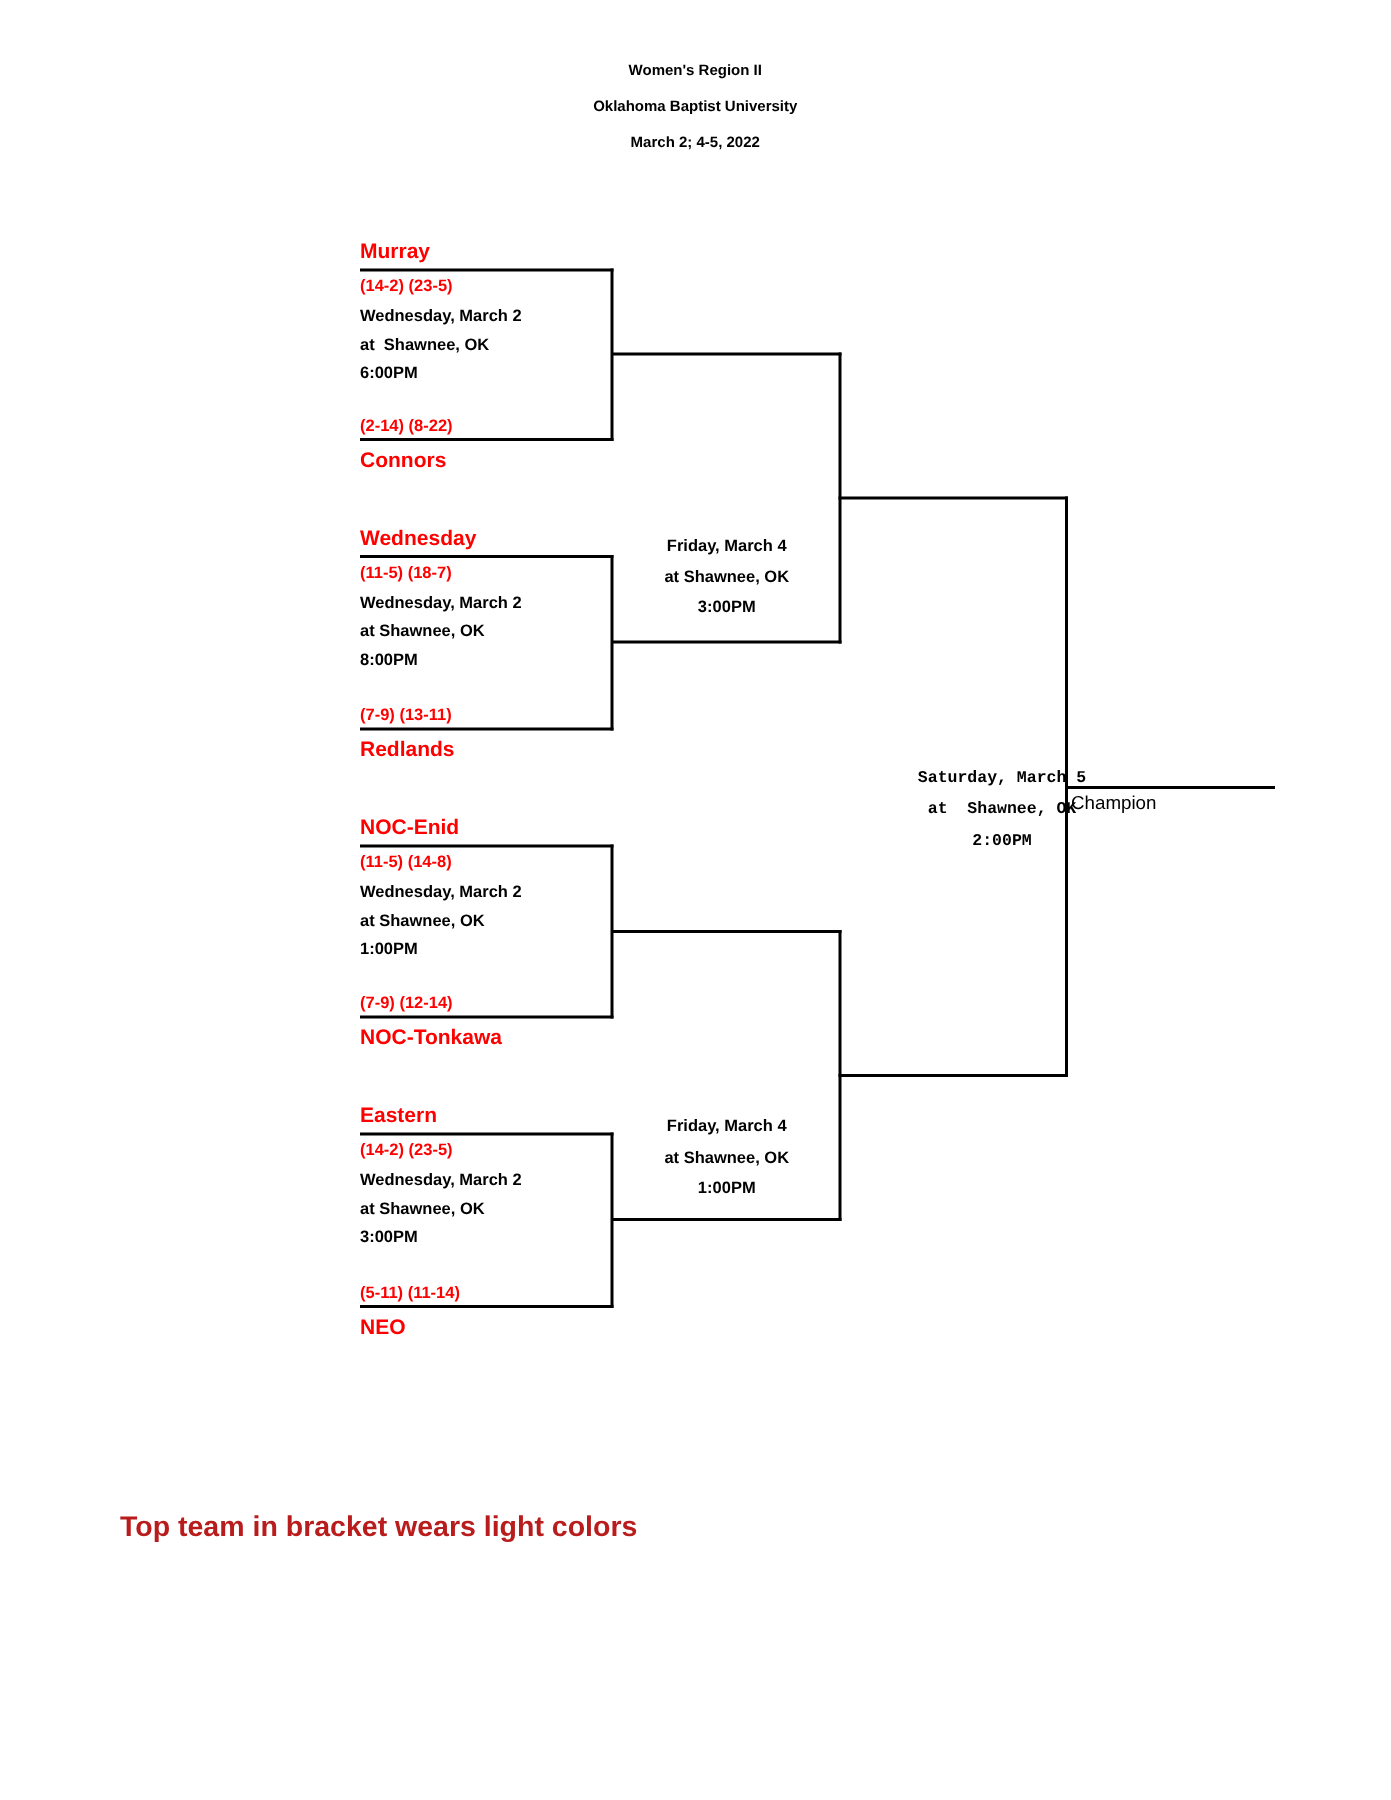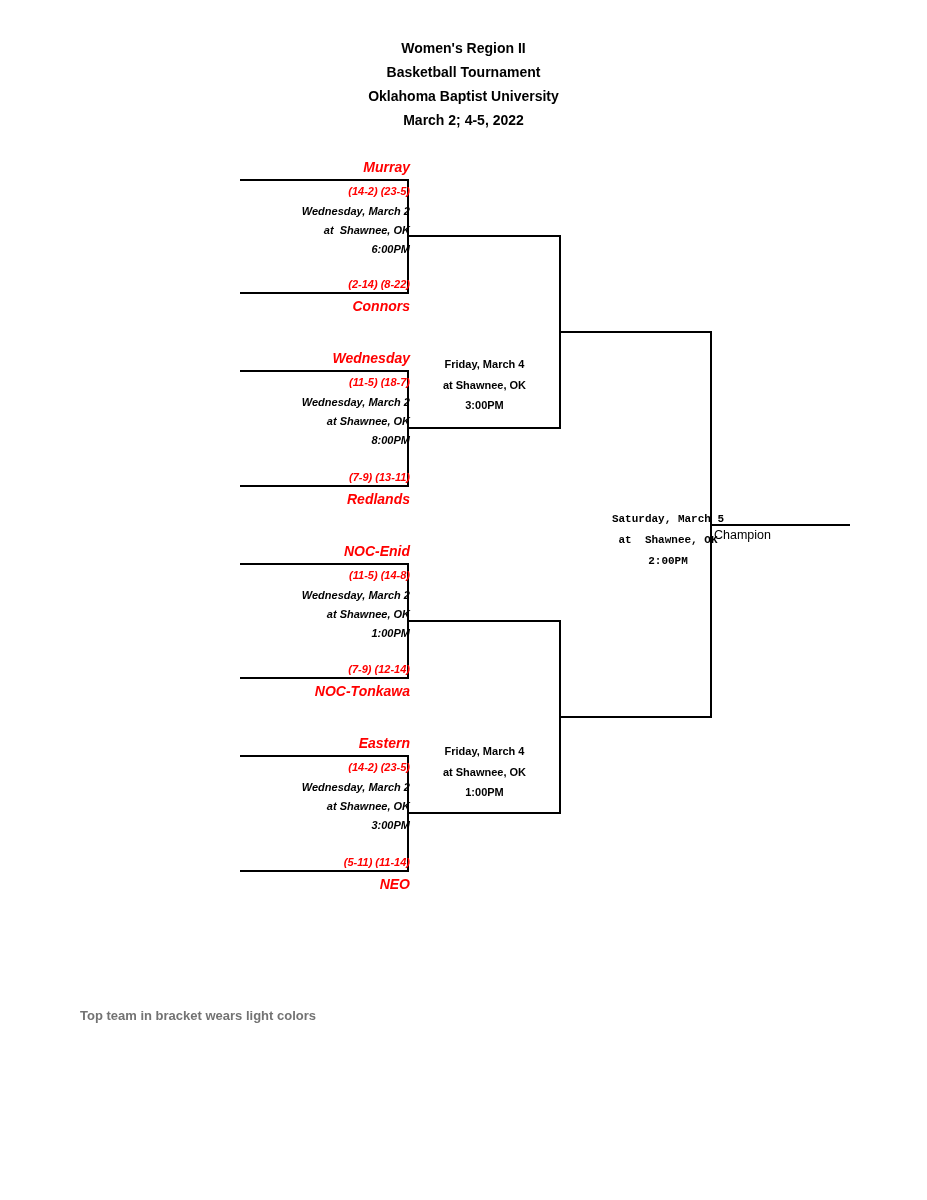--- a/index.html
+++ b/index.html
@@ -12,21 +12,21 @@
     color: #000000;
     overflow: hidden;
   }
 
   
   .title {
     position: absolute;
     top: 36px; left: 0;
     width: 927px;
     text-align: center;
-    font-size: 14px;
+    font-size: 10px;
     font-weight: bold;
     line-height: 24px;
     color: #000000;
   }
 
   
   .hline, .vline { position: absolute; background: #000000; }
   .hline { height: 2px; }
   .vline { width: 2px; }
 
@@ -37,23 +37,22 @@
     width: 170px;
   }
   .game .top-line    { position: absolute; left: 0; top: 21px;    width: 169px; height: 2px; background: #000; }
   .game .bottom-line { position: absolute; left: 0; bottom: 21px; width: 169px; height: 2px; background: #000; }
   .game .right-line  { position: absolute; left: 167px; top: 21px; bottom: 21px; width: 2px; background: #000; }
 
   .game .txt, .sf .txt, .final .txt {
     position: absolute;
     left: 0;
     width: 100%;
-    text-align: right;
+    text-align: left;
     white-space: pre;
-    font-style: italic;
   }
   .team {
     font-size: 14px;
     font-weight: bold;
     color: #ff0000;
     height: 18px;
     line-height: 18px;
   }
   .rec {
     font-size: 11px;
@@ -91,33 +90,32 @@
   .champion-label {
     position: absolute;
     left: 714px; top: 528px;
     font-size: 12.5px;
     font-weight: normal;
     color: #000000;
   }
   .footnote {
     position: absolute;
     left: 80px; top: 1008px;
-    font-size: 13px;
-    font-weight: bold;
-    color: #737373;
+    font-size: 19px;
+    font-weight: bold;
+    color: #b91c1c;
   }
 </style>
 </head>
 <body>
 
 <div class="page">
 
   <div class="title">
     <div>Women's Region II</div>
-    <div>Basketball Tournament</div>
     <div>Oklahoma Baptist University</div>
     <div>March 2; 4-5, 2022</div>
   </div>
 
   <div class="game" style="top:158px;height:157px;">
     <div class="txt team team-top">Murray</div>
     <div class="top-line"></div>
     <div class="right-line"></div>
     <div class="bottom-line"></div>
     <div class="txt rec rec-top">(14-2) (23-5)</div>

